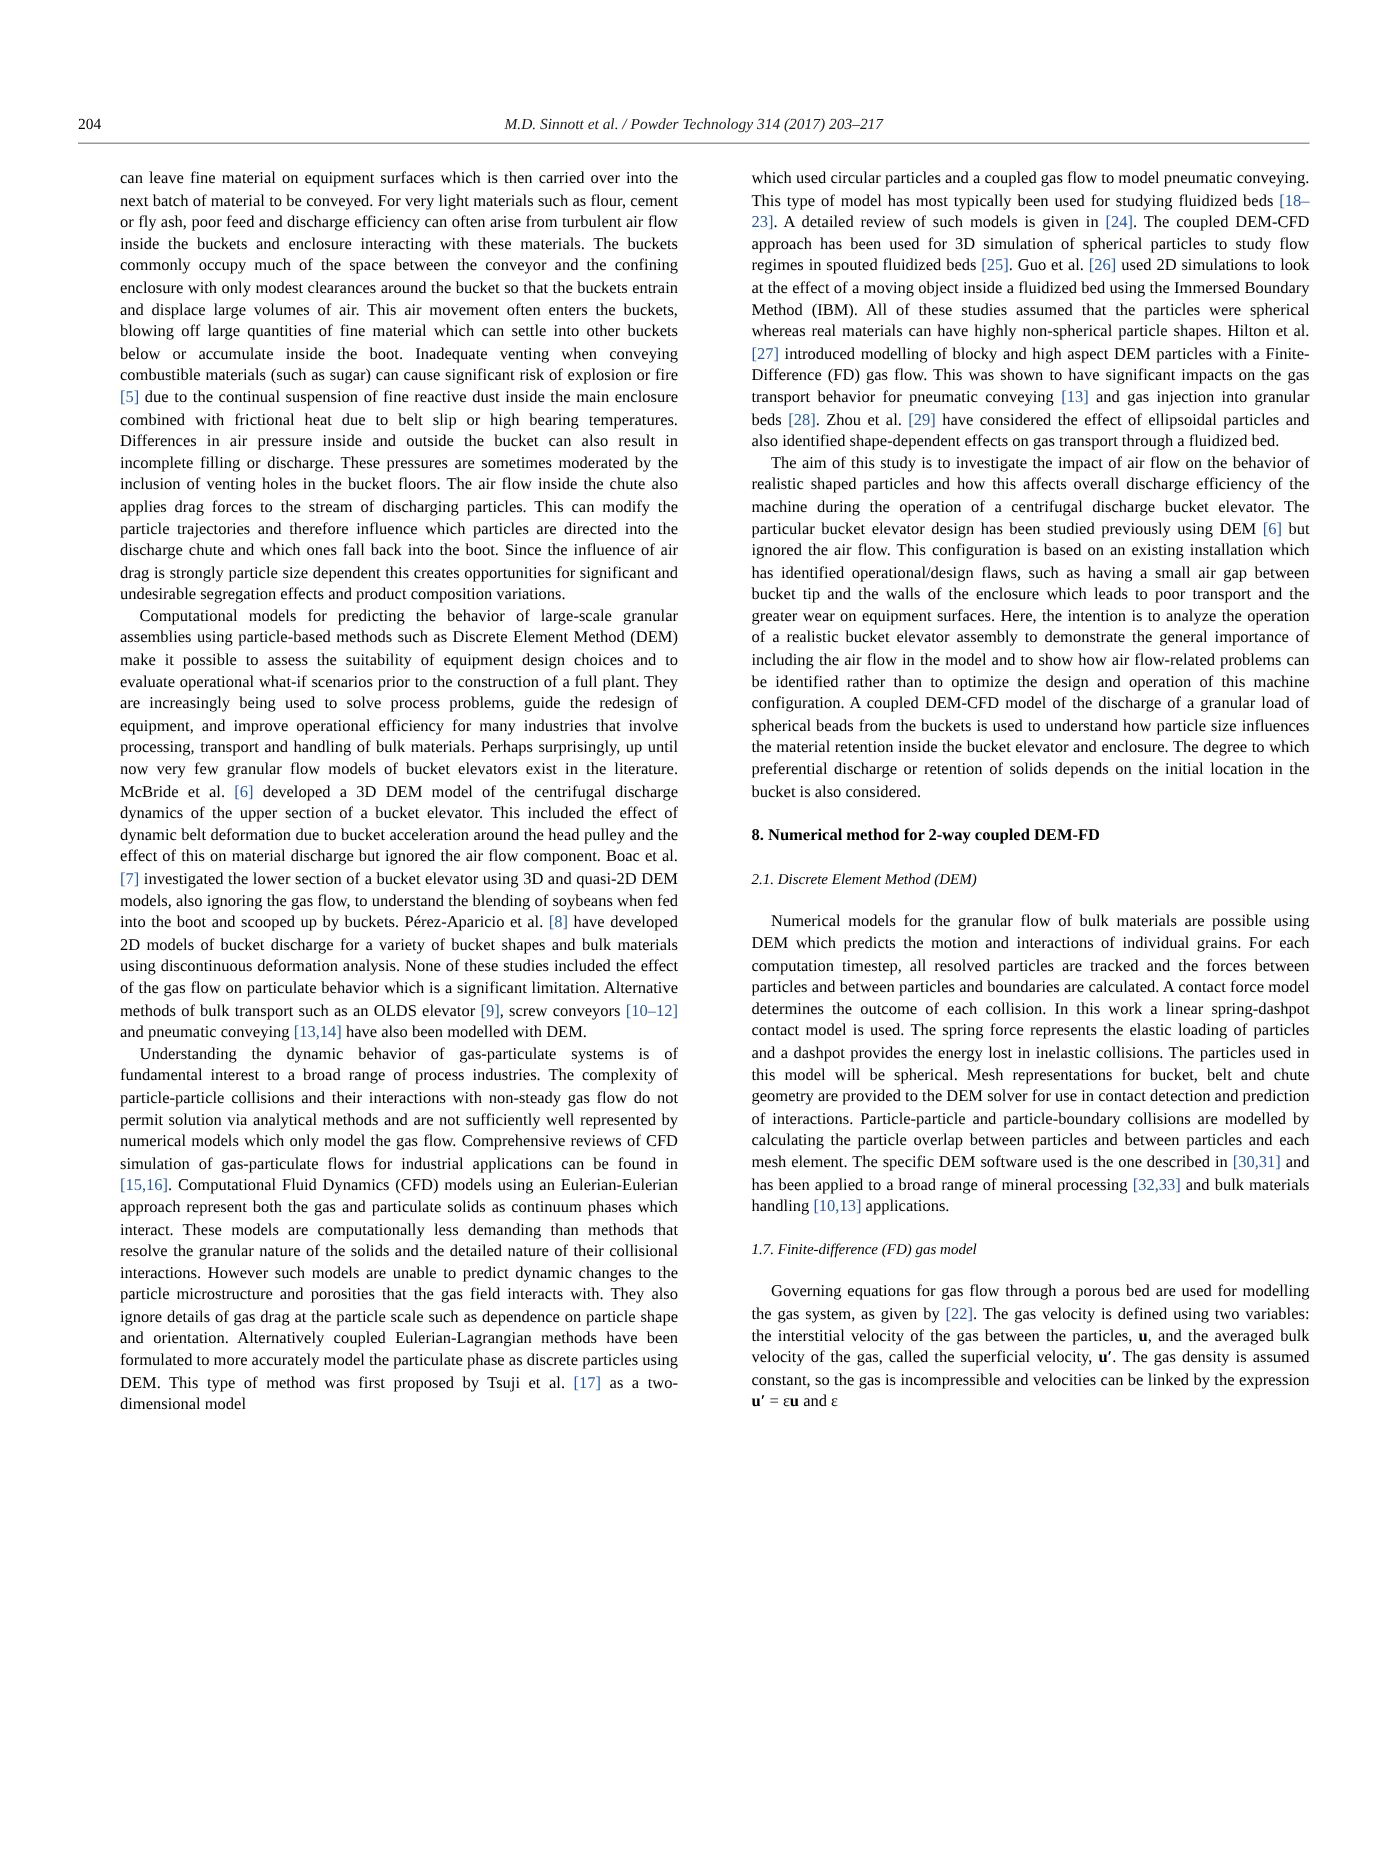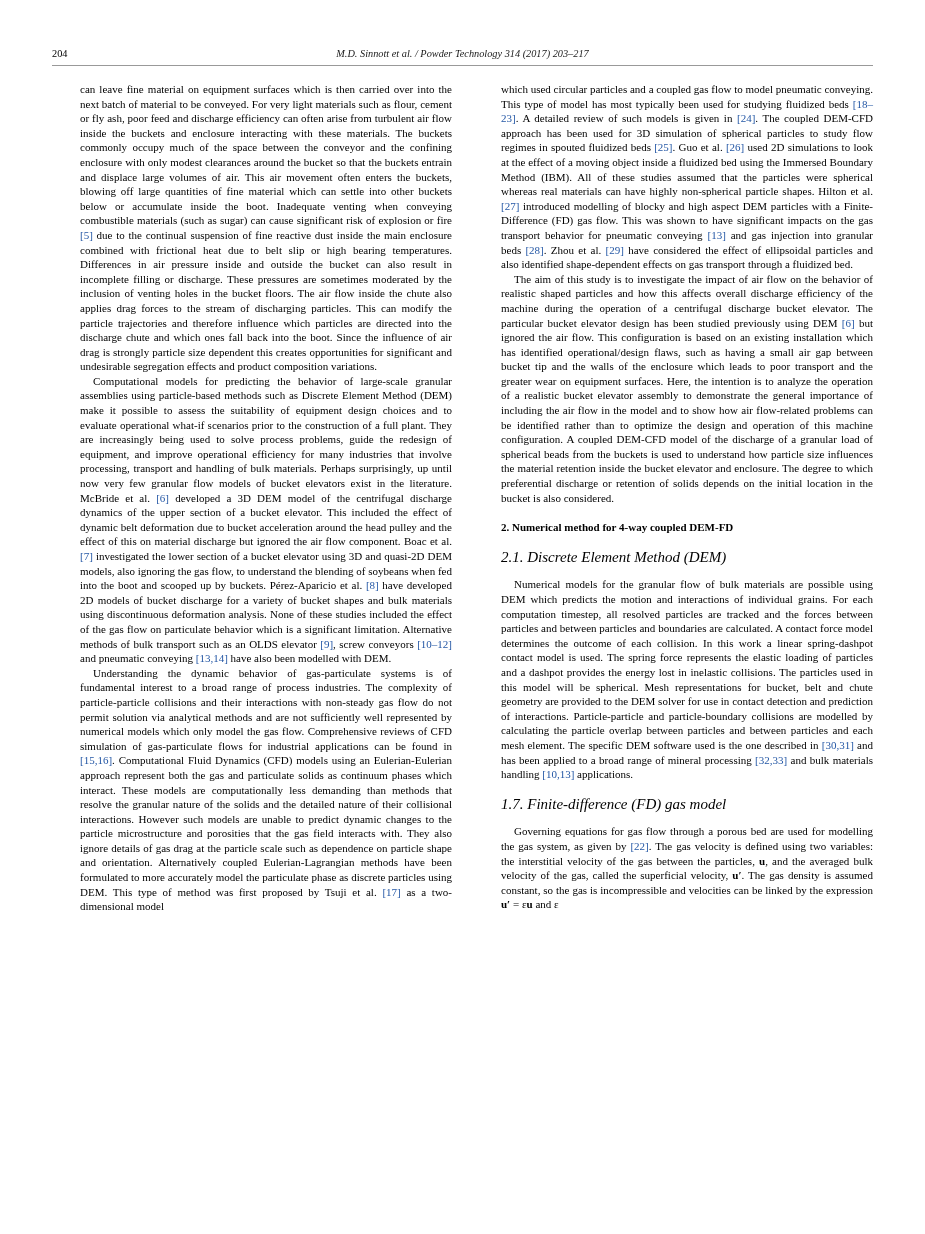--- a/index.html
+++ b/index.html
@@ -1,31 +1,31 @@
 <!DOCTYPE html>
 <html lang="en" style="--cite: #2457a5;"><head>
 <meta charset="utf-8">
 <style>
   * { margin: 0; padding: 0; box-sizing: border-box; }
   html, body { width: 925px; height: 1234px; background: #ffffff; }
   body { font-family: "Liberation Serif", "DejaVu Serif", serif; color: #000; }
-  .page { width: 925px; height: 1234px; padding: 48px 52px 0 52px; overflow: hidden; background: #fff; }
+  .page { width: 925px; height: 1234px; padding: 78px 52px 0 52px; overflow: hidden; background: #fff; }
 
   .header { position: relative; font-size: 10.3px; padding-bottom: 6px; border-bottom: 1px solid #999; margin-bottom: 16px; }
   .pagenum { position: absolute; left: 0; top: 0; font-style: normal; }
   .runhead { display: block; text-align: center; font-style: italic; color: #1a1a1a; }
 
   .columns { display: flex; gap: 21px; }
   .col { width: 400px; font-size: 11px; line-height: 14.6px; text-align: justify; hyphens: auto; margin-left: 28px; -webkit-hyphens: auto; }
 
   p.body-para { text-indent: 13px; }
   p.body-para.cont { text-indent: 0; }
 
   h2.section { font-size: 11px; font-weight: bold; text-align: left; margin: 15px 0 13px 0; line-height: 14.6px; }
-  h3.subsection { font-size: 15px; font-weight: normal; font-style: italic; text-align: left; margin: 15px 0 13px 0; line-height: 14.6px; }
+  h3.subsection { font-size: 10px; font-weight: normal; font-style: italic; text-align: left; margin: 15px 0 13px 0; line-height: 14.6px; }
 
   .cite { color: var(--cite, #2457a5); }
 </style>
 </head>
 <body>
 
 <div class="page">
 
   <div class="header">
     <span class="pagenum">204</span>
@@ -37,21 +37,21 @@
     <div class="col">
       <p class="body-para cont">can leave fine material on equipment surfaces which is then carried over into the next batch of material to be conveyed. For very light materials such as flour, cement or fly ash, poor feed and discharge efficiency can often arise from turbulent air flow inside the buckets and enclosure interacting with these materials. The buckets commonly occupy much of the space between the conveyor and the confining enclosure with only modest clearances around the bucket so that the buckets entrain and displace large volumes of air. This air movement often enters the buckets, blowing off large quantities of fine material which can settle into other buckets below or accumulate inside the boot. Inadequate venting when conveying combustible materials (such as sugar) can cause significant risk of explosion or fire <span class="cite">[5]</span> due to the continual suspension of fine reactive dust inside the main enclosure combined with frictional heat due to belt slip or high bearing temperatures. Differences in air pressure inside and outside the bucket can also result in incomplete filling or discharge. These pressures are sometimes moderated by the inclusion of venting holes in the bucket floors. The air flow inside the chute also applies drag forces to the stream of discharging particles. This can modify the particle trajectories and therefore influence which particles are directed into the discharge chute and which ones fall back into the boot. Since the influence of air drag is strongly particle size dependent this creates opportunities for significant and undesirable segregation effects and product composition variations.</p>
       <p class="body-para">Computational models for predicting the behavior of large-scale granular assemblies using particle-based methods such as Discrete Element Method (DEM) make it possible to assess the suitability of equipment design choices and to evaluate operational what-if scenarios prior to the construction of a full plant. They are increasingly being used to solve process problems, guide the redesign of equipment, and improve operational efficiency for many industries that involve processing, transport and handling of bulk materials. Perhaps surprisingly, up until now very few granular flow models of bucket elevators exist in the literature. McBride et al. <span class="cite">[6]</span> developed a 3D DEM model of the centrifugal discharge dynamics of the upper section of a bucket elevator. This included the effect of dynamic belt deformation due to bucket acceleration around the head pulley and the effect of this on material discharge but ignored the air flow component. Boac et al. <span class="cite">[7]</span> investigated the lower section of a bucket elevator using 3D and quasi-2D DEM models, also ignoring the gas flow, to understand the blending of soybeans when fed into the boot and scooped up by buckets. Pérez-Aparicio et al. <span class="cite">[8]</span> have developed 2D models of bucket discharge for a variety of bucket shapes and bulk materials using discontinuous deformation analysis. None of these studies included the effect of the gas flow on particulate behavior which is a significant limitation. Alternative methods of bulk transport such as an OLDS elevator <span class="cite">[9]</span>, screw conveyors <span class="cite">[10–12]</span> and pneumatic conveying <span class="cite">[13,14]</span> have also been modelled with DEM.</p>
       <p class="body-para">Understanding the dynamic behavior of gas-particulate systems is of fundamental interest to a broad range of process industries. The complexity of particle-particle collisions and their interactions with non-steady gas flow do not permit solution via analytical methods and are not sufficiently well represented by numerical models which only model the gas flow. Comprehensive reviews of CFD simulation of gas-particulate flows for industrial applications can be found in <span class="cite">[15,16]</span>. Computational Fluid Dynamics (CFD) models using an Eulerian-Eulerian approach represent both the gas and particulate solids as continuum phases which interact. These models are computationally less demanding than methods that resolve the granular nature of the solids and the detailed nature of their collisional interactions. However such models are unable to predict dynamic changes to the particle microstructure and porosities that the gas field interacts with. They also ignore details of gas drag at the particle scale such as dependence on particle shape and orientation. Alternatively coupled Eulerian-Lagrangian methods have been formulated to more accurately model the particulate phase as discrete particles using DEM. This type of method was first proposed by Tsuji et al. <span class="cite">[17]</span> as a two-dimensional model</p>
     </div>
 
     <div class="col">
       <p class="body-para cont">which used circular particles and a coupled gas flow to model pneumatic conveying. This type of model has most typically been used for studying fluidized beds <span class="cite">[18–23]</span>. A detailed review of such models is given in <span class="cite">[24]</span>. The coupled DEM-CFD approach has been used for 3D simulation of spherical particles to study flow regimes in spouted fluidized beds <span class="cite">[25]</span>. Guo et al. <span class="cite">[26]</span> used 2D simulations to look at the effect of a moving object inside a fluidized bed using the Immersed Boundary Method (IBM). All of these studies assumed that the particles were spherical whereas real materials can have highly non-spherical particle shapes. Hilton et al. <span class="cite">[27]</span> introduced modelling of blocky and high aspect DEM particles with a Finite-Difference (FD) gas flow. This was shown to have significant impacts on the gas transport behavior for pneumatic conveying <span class="cite">[13]</span> and gas injection into granular beds <span class="cite">[28]</span>. Zhou et al. <span class="cite">[29]</span> have considered the effect of ellipsoidal particles and also identified shape-dependent effects on gas transport through a fluidized bed.</p>
       <p class="body-para">The aim of this study is to investigate the impact of air flow on the behavior of realistic shaped particles and how this affects overall discharge efficiency of the machine during the operation of a centrifugal discharge bucket elevator. The particular bucket elevator design has been studied previously using DEM <span class="cite">[6]</span> but ignored the air flow. This configuration is based on an existing installation which has identified operational/design flaws, such as having a small air gap between bucket tip and the walls of the enclosure which leads to poor transport and the greater wear on equipment surfaces. Here, the intention is to analyze the operation of a realistic bucket elevator assembly to demonstrate the general importance of including the air flow in the model and to show how air flow-related problems can be identified rather than to optimize the design and operation of this machine configuration. A coupled DEM-CFD model of the discharge of a granular load of spherical beads from the buckets is used to understand how particle size influences the material retention inside the bucket elevator and enclosure. The degree to which preferential discharge or retention of solids depends on the initial location in the bucket is also considered.</p>
 
-      <h2 class="section">2. Numerical method for 4-way coupled DEM-FD</h2>
+      <h2 class="section">8. Numerical method for 2-way coupled DEM-FD</h2>
 
       <h3 class="subsection">2.1. Discrete Element Method (DEM)</h3>
       <p class="body-para">Numerical models for the granular flow of bulk materials are possible using DEM which predicts the motion and interactions of individual grains. For each computation timestep, all resolved particles are tracked and the forces between particles and between particles and boundaries are calculated. A contact force model determines the outcome of each collision. In this work a linear spring-dashpot contact model is used. The spring force represents the elastic loading of particles and a dashpot provides the energy lost in inelastic collisions. The particles used in this model will be spherical. Mesh representations for bucket, belt and chute geometry are provided to the DEM solver for use in contact detection and prediction of interactions. Particle-particle and particle-boundary collisions are modelled by calculating the particle overlap between particles and between particles and each mesh element. The specific DEM software used is the one described in <span class="cite">[30,31]</span> and has been applied to a broad range of mineral processing <span class="cite">[32,33]</span> and bulk materials handling <span class="cite">[10,13]</span> applications.</p>
 
       <h3 class="subsection">1.7. Finite-difference (FD) gas model</h3>
       <p class="body-para">Governing equations for gas flow through a porous bed are used for modelling the gas system, as given by <span class="cite">[22]</span>. The gas velocity is defined using two variables: the interstitial velocity of the gas between the particles, <b>u</b>, and the averaged bulk velocity of the gas, called the superficial velocity, <b>u′</b>. The gas density is assumed constant, so the gas is incompressible and velocities can be linked by the expression <b>u′</b> = ε<b>u</b> and ε</p>
     </div>
 
   </div>
 

